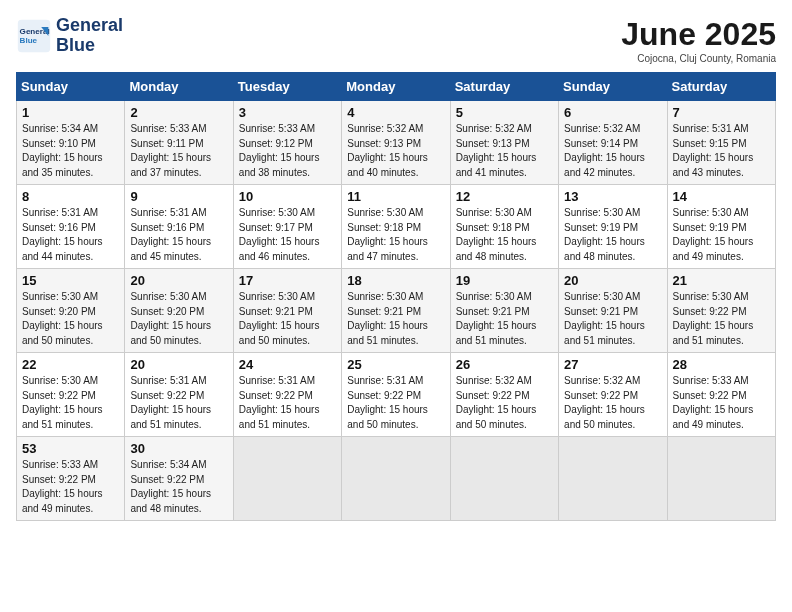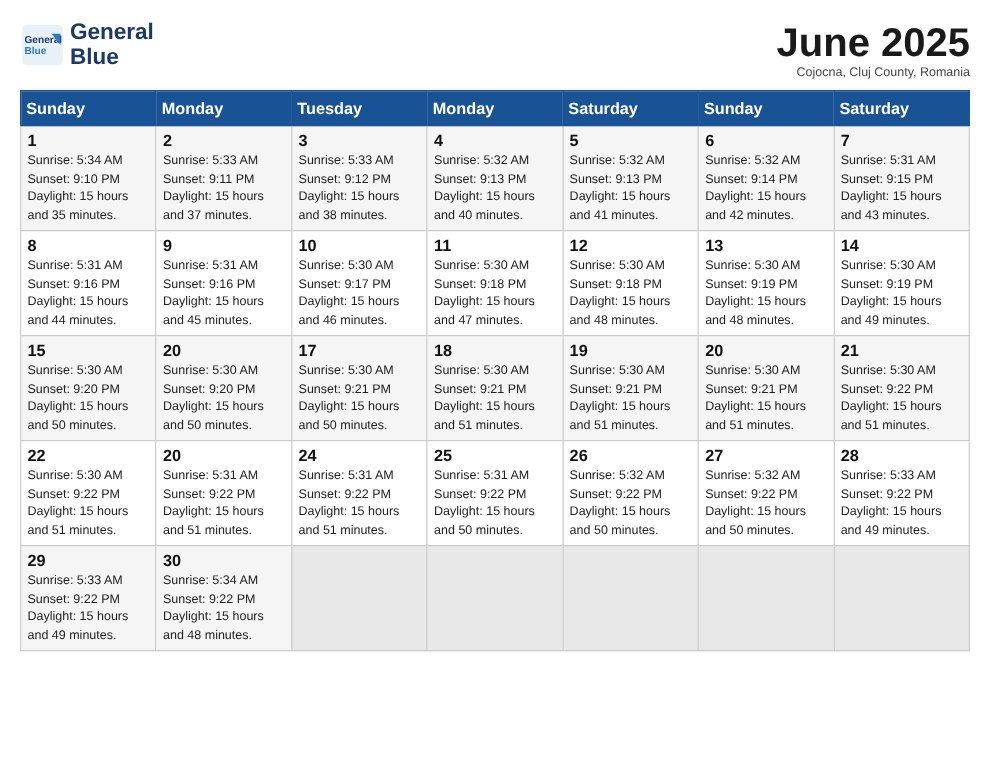--- a/index.html
+++ b/index.html
@@ -379,21 +379,21 @@
         <div class="day-info">
           Sunrise: 5:33 AM<br>
           Sunset: 9:22 PM<br>
           Daylight: 15 hours<br>
           and 49 minutes.
         </div>
         </td>
       </tr>
       <tr>
         <td>
-        <span class="day-num">29</span>
+        <span class="day-num">53</span>
         <div class="day-info">
           Sunrise: 5:33 AM<br>
           Sunset: 9:22 PM<br>
           Daylight: 15 hours<br>
           and 49 minutes.
         </div>
         </td>
         <td>
         <span class="day-num">30</span>
         <div class="day-info">

